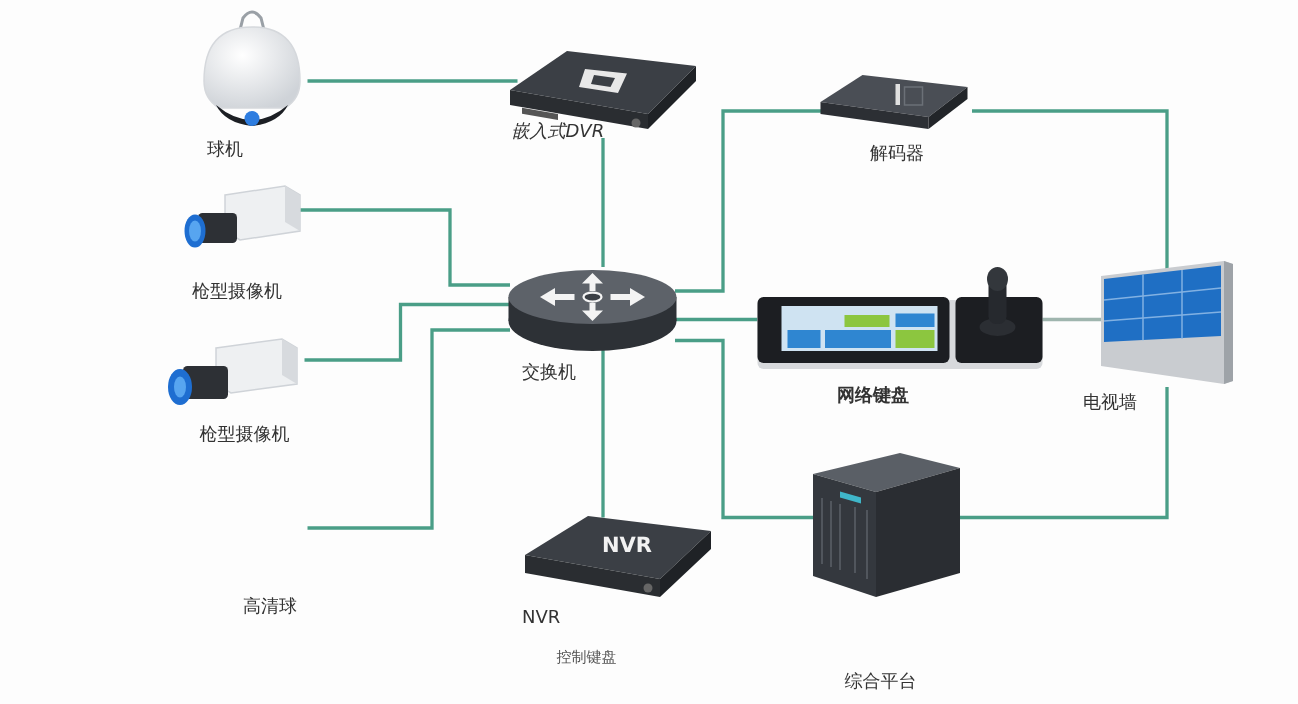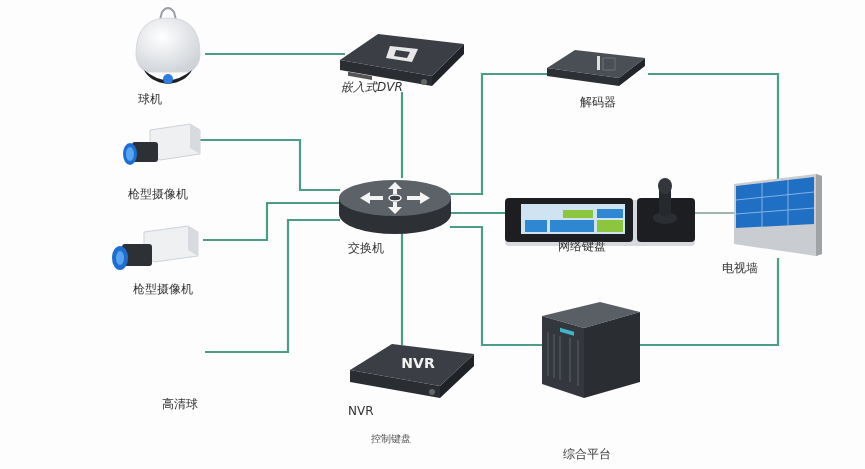--- a/index.html
+++ b/index.html
@@ -122,21 +122,21 @@
       <rect x="22" y="48" width="22" height="12" fill="#2f86d1"></rect>
       <rect x="47" y="48" width="44" height="12" fill="#2f86d1"></rect>
       <rect x="94" y="48" width="26" height="12" fill="#8cc63f"></rect>
       <rect x="94" y="37" width="26" height="9" fill="#2f86d1"></rect>
       <rect x="60" y="38" width="30" height="8" fill="#8cc63f"></rect>
       <ellipse cx="162" cy="46" rx="12" ry="6" fill="#2b2e33"></ellipse>
       <rect x="156" y="14" width="12" height="30" rx="5" fill="#26292e"></rect>
       <ellipse cx="162" cy="14" rx="7" ry="8" fill="#33373c"></ellipse>
     </svg>
   </div>
-  <div class="lbl" style="left:558px;top:239px;">网络键盘</div>
+  <div class="lbl" style="left:558px;top:256px;font-weight:bold;">网络键盘</div>
 
   <div class="dev" style="left:732px;top:172px;">
     <svg width="95" height="85">
       <polygon points="2,12 84,2 90,4 90,82 84,84 2,72" fill="#c9ccd0"></polygon>
       <polygon points="84,2 90,4 90,82 84,84" fill="#9ea3a8"></polygon>
       <polygon points="4,14 82,5 82,52 4,56" fill="#1f6fc4"></polygon>
       <g stroke="#8db9e6" stroke-width="1" opacity="0.9">
         <line x1="30" y1="11" x2="30" y2="55"></line>
         <line x1="56" y1="8" x2="56" y2="54"></line>
         <line x1="4" y1="28" x2="82" y2="20"></line>

